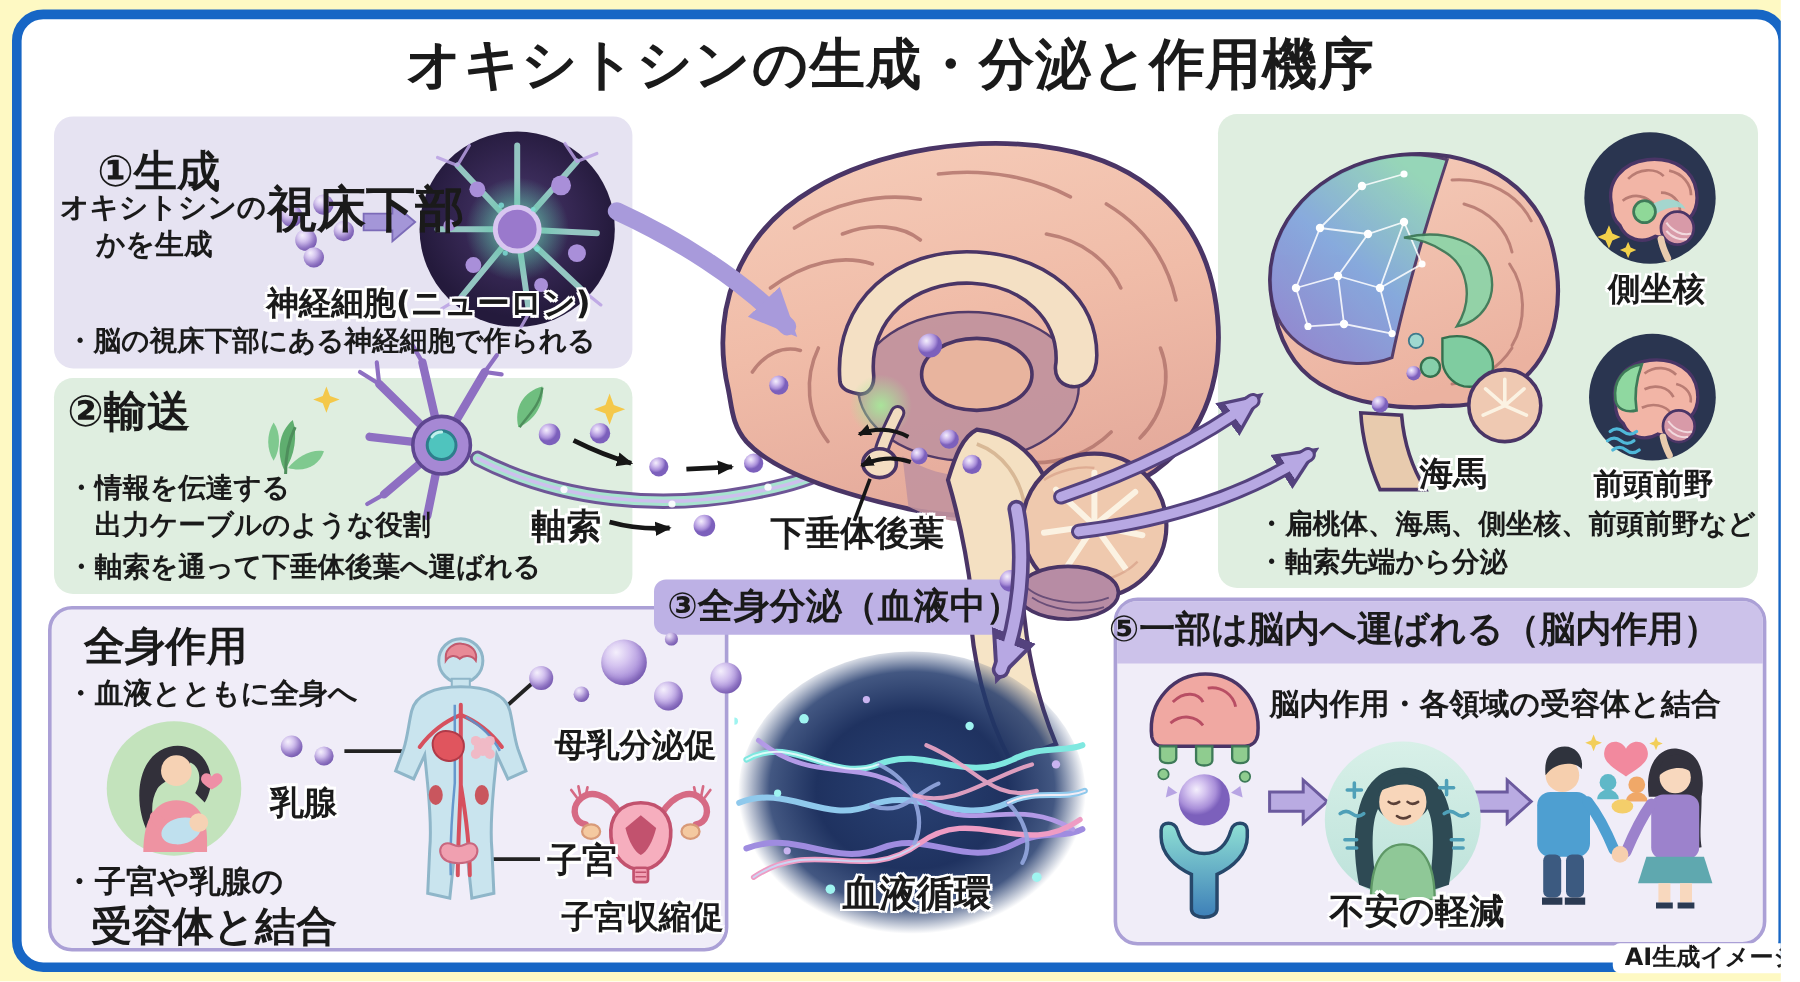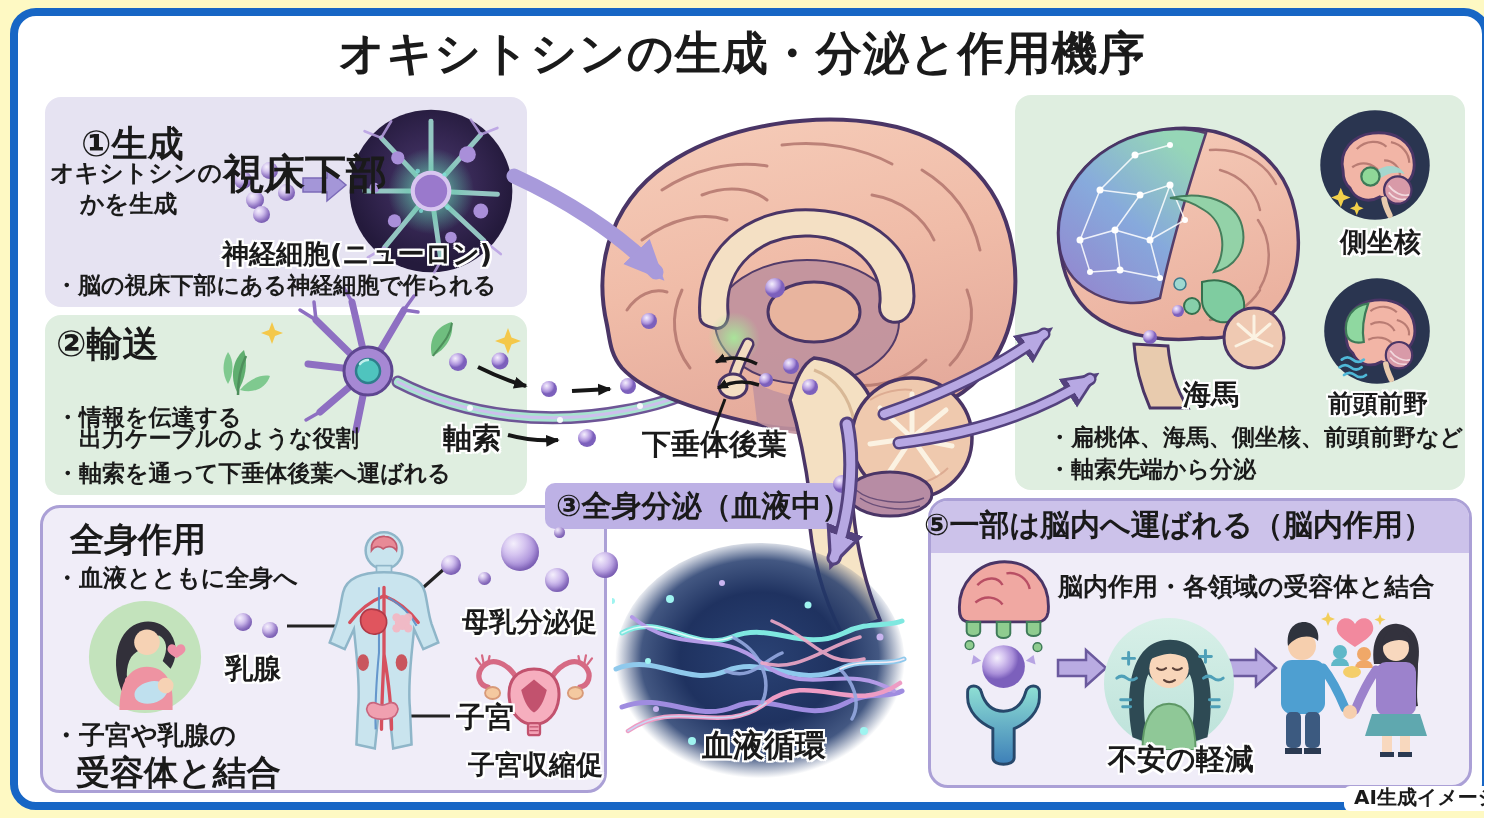--- a/index.html
+++ b/index.html
@@ -96,21 +96,21 @@
       <g fill="#7FE0D8" opacity=".8">
           <circle cx="42" cy="38" r="1.4"></circle>
           <circle cx="58" cy="40" r="1.2"></circle>
           <circle cx="44" cy="62" r="1.3"></circle>
           <circle cx="60" cy="60" r="1.4"></circle>
         </g>
     </svg>
   </div>
 
   <div class="jp abs" style="left:56px;top:323px;font-size:36px;">②輸送</div>
-  <div class="jp abs" style="left:56px;top:404px;font-size:23px;">・情報を伝達する</div>
+  <div class="jp abs" style="left:56px;top:394px;font-size:23px;">・情報を伝達する</div>
   <div class="jp abs" style="left:79px;top:425px;font-size:23px;">出力ケーブルのような役割</div>
   <div class="jp abs halo" style="left:443px;top:422px;font-size:29px;">軸索</div>
   <div class="jp abs" style="left:56px;top:460px;font-size:23px;">・軸索を通って下垂体後葉へ運ばれる</div>
 
   <div class="jp abs" style="left:556px;top:489px;font-size:30px;z-index:7;">③全身分泌（血液中）</div>
   <div class="jp abs halo" style="left:642px;top:428px;font-size:29px;">下垂体後葉</div>
 
   <div class="icon" style="left:552px;top:100px;width:475px;height:540px;">
     <svg width="475" height="540" viewBox="0 0 475 540">
       <defs>

